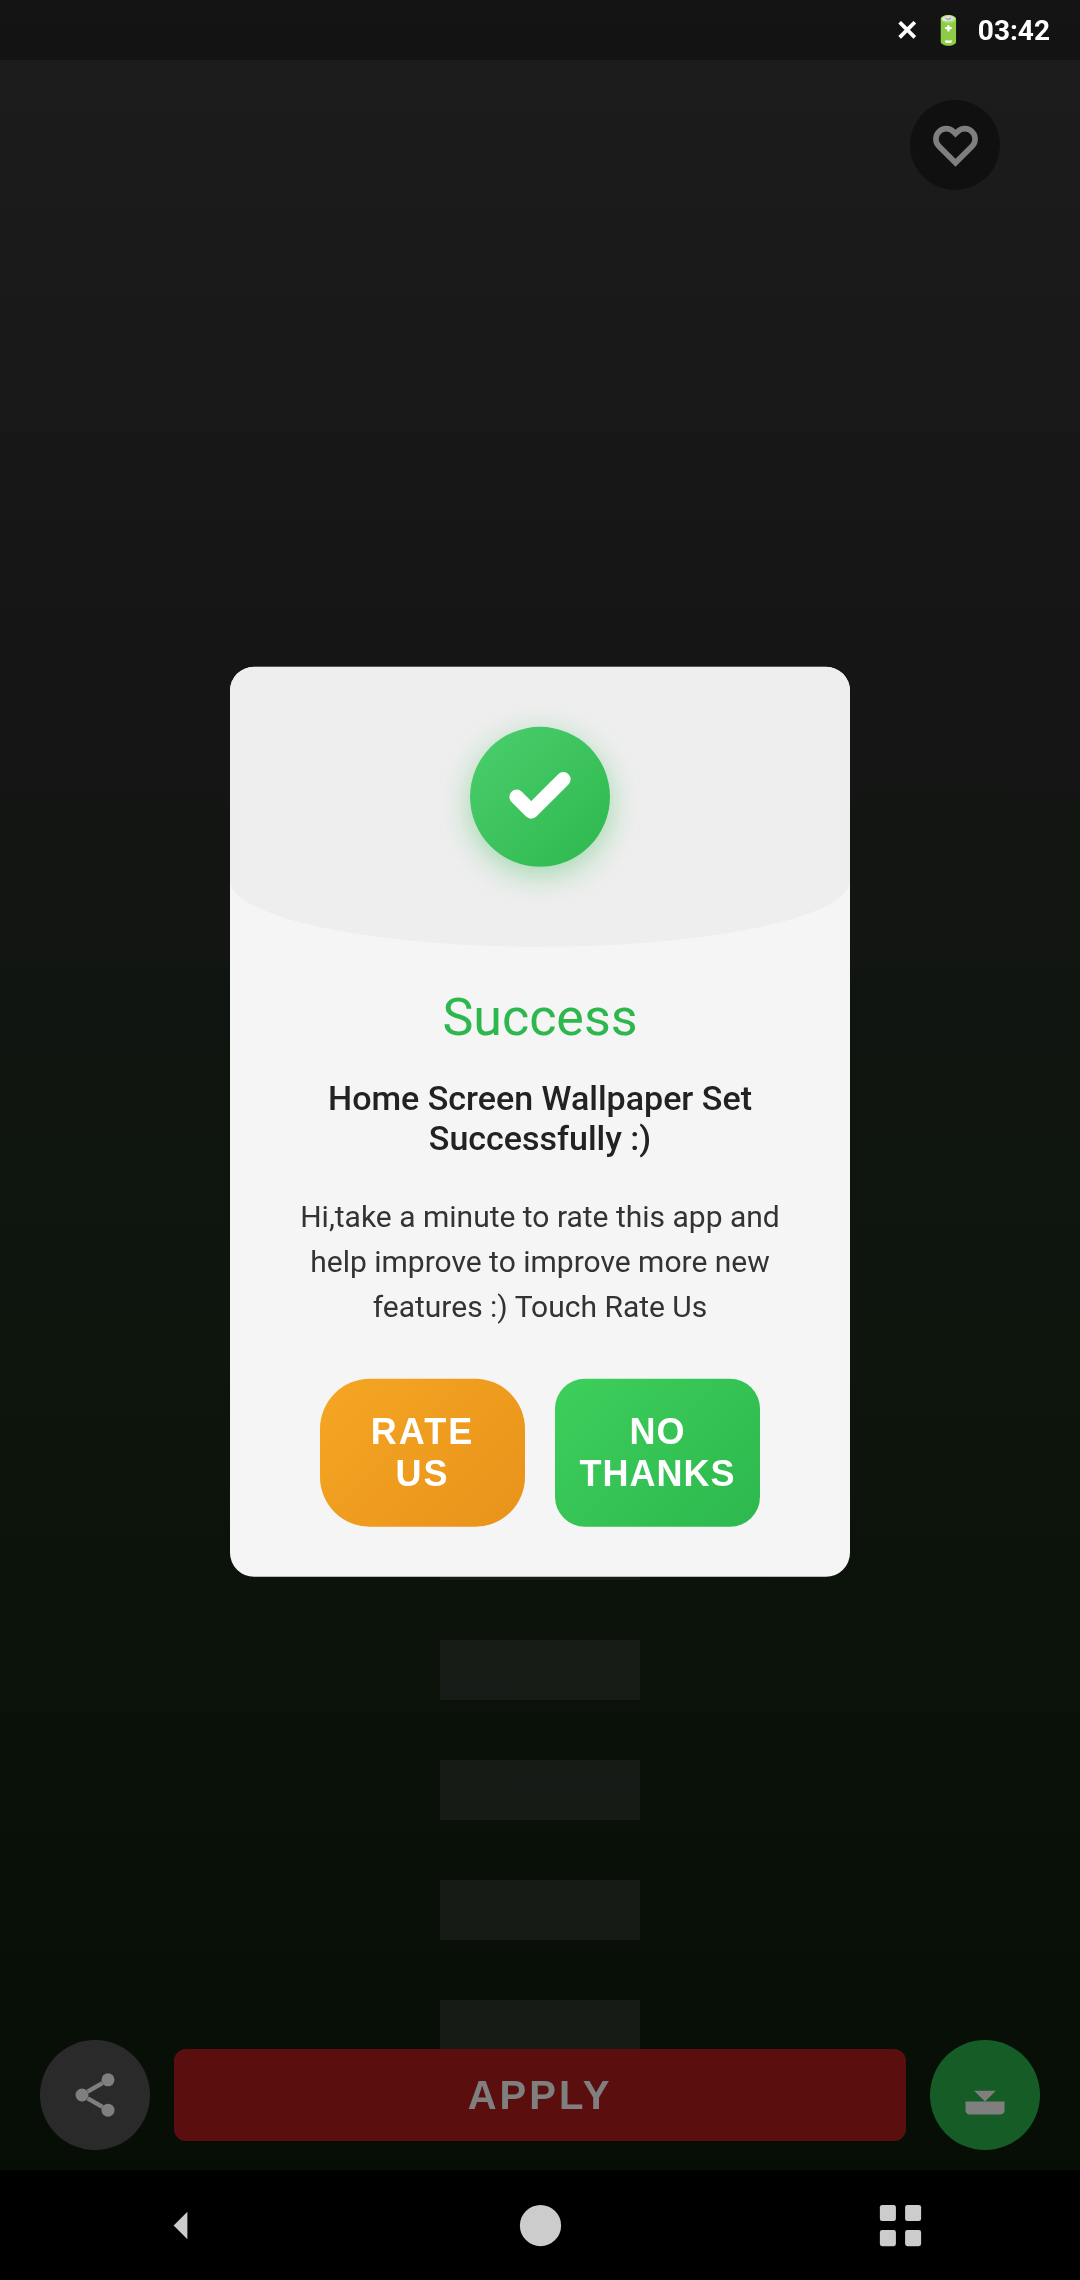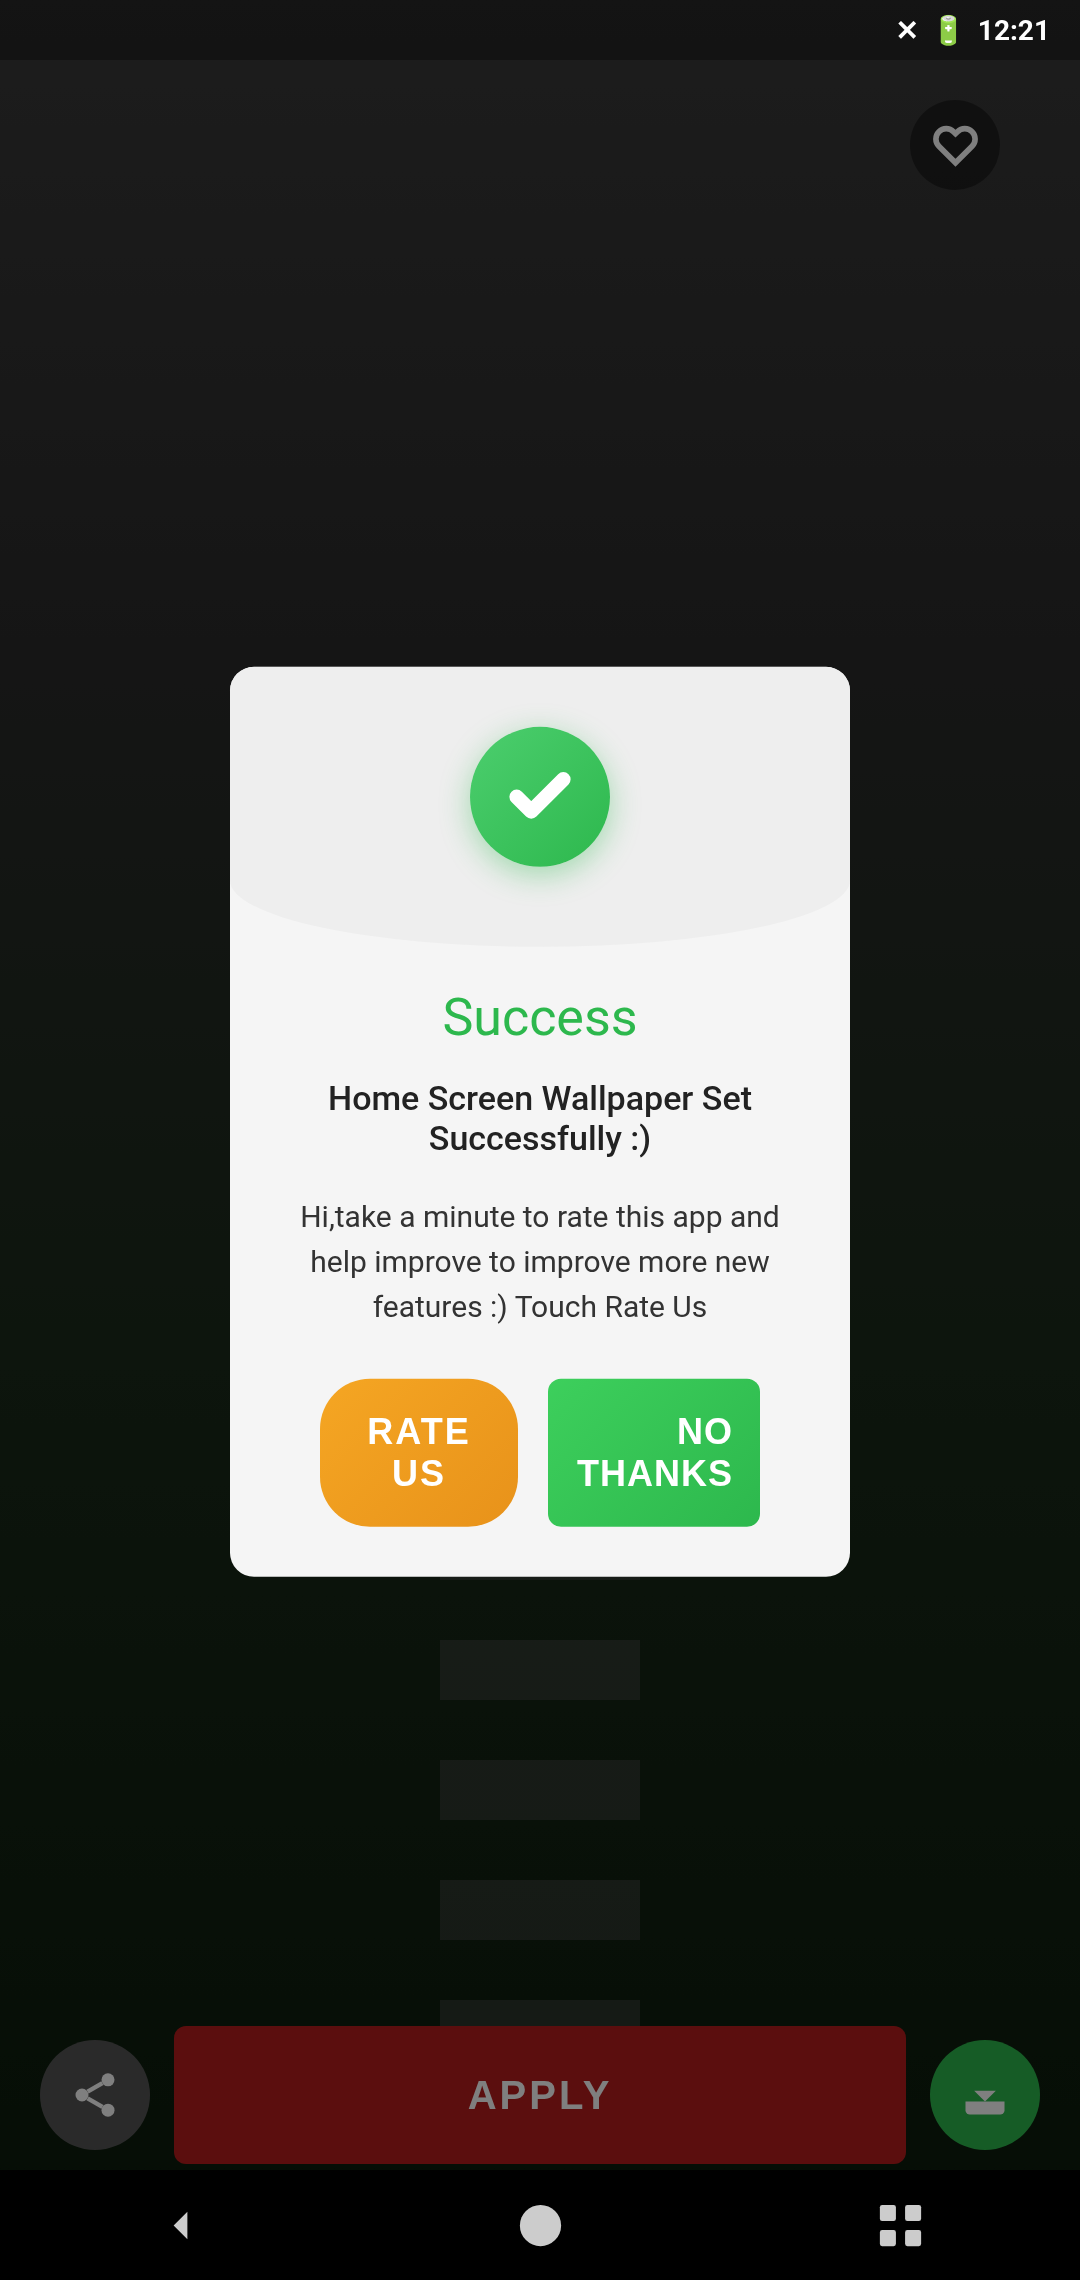--- a/index.html
+++ b/index.html
@@ -181,30 +181,29 @@
       background: linear-gradient(135deg, #f5a623, #e8921a);
       color: white;
       font-size: 36px;
       font-weight: bold;
       letter-spacing: 2px;
       cursor: pointer;
     }
 
     .btn-no-thanks {
       flex: 1;
-      padding: 32px 27px;
-      border-radius: 13px;
+      padding: 32px 20px;
+      border-radius: 30px;
       border: none;
       background: linear-gradient(135deg, #3dcf5c, #2db84d);
       color: white;
       font-size: 36px;
       font-weight: bold;
       letter-spacing: 1px;
       cursor: pointer;
-      text-align: right;
     }
 
     
     .bottom-bar {
       position: absolute;
       bottom: 120px;
       left: 0;
       right: 0;
       height: 130px;
       display: flex;
@@ -228,21 +227,21 @@
 
     .bottom-share-btn svg {
       width: 52px;
       height: 52px;
       fill: white;
     }
 
     .bottom-apply-btn {
       flex: 1;
       margin: 0 24px;
-      height: 138px;
+      height: 92px;
       background: #b71c1c;
       border: none;
       border-radius: 12px;
       color: white;
       font-size: 40px;
       font-weight: bold;
       letter-spacing: 3px;
       cursor: pointer;
     }
 
@@ -295,21 +294,21 @@
 </head>
 <body>
 
 <div class="bg-wallpaper"></div>
 <div class="bg-road"></div>
 
 <div class="status-bar">
   <div class="status-bar-right">
     <span>✕</span>
     <span>🔋</span>
-    <span>12:21</span>
+    <span>03:42</span>
   </div>
 </div>
 
 <button class="heart-btn">
   <svg viewBox="0 0 24 24">
     <path d="M20.84 4.61a5.5 5.5 0 0 0-7.78 0L12 5.67l-1.06-1.06a5.5 5.5 0 0 0-7.78 7.78l1.06 1.06L12 21.23l7.78-7.78 1.06-1.06a5.5 5.5 0 0 0 0-7.78z"></path>
   </svg>
 </button>
 
 <div class="overlay"></div>

